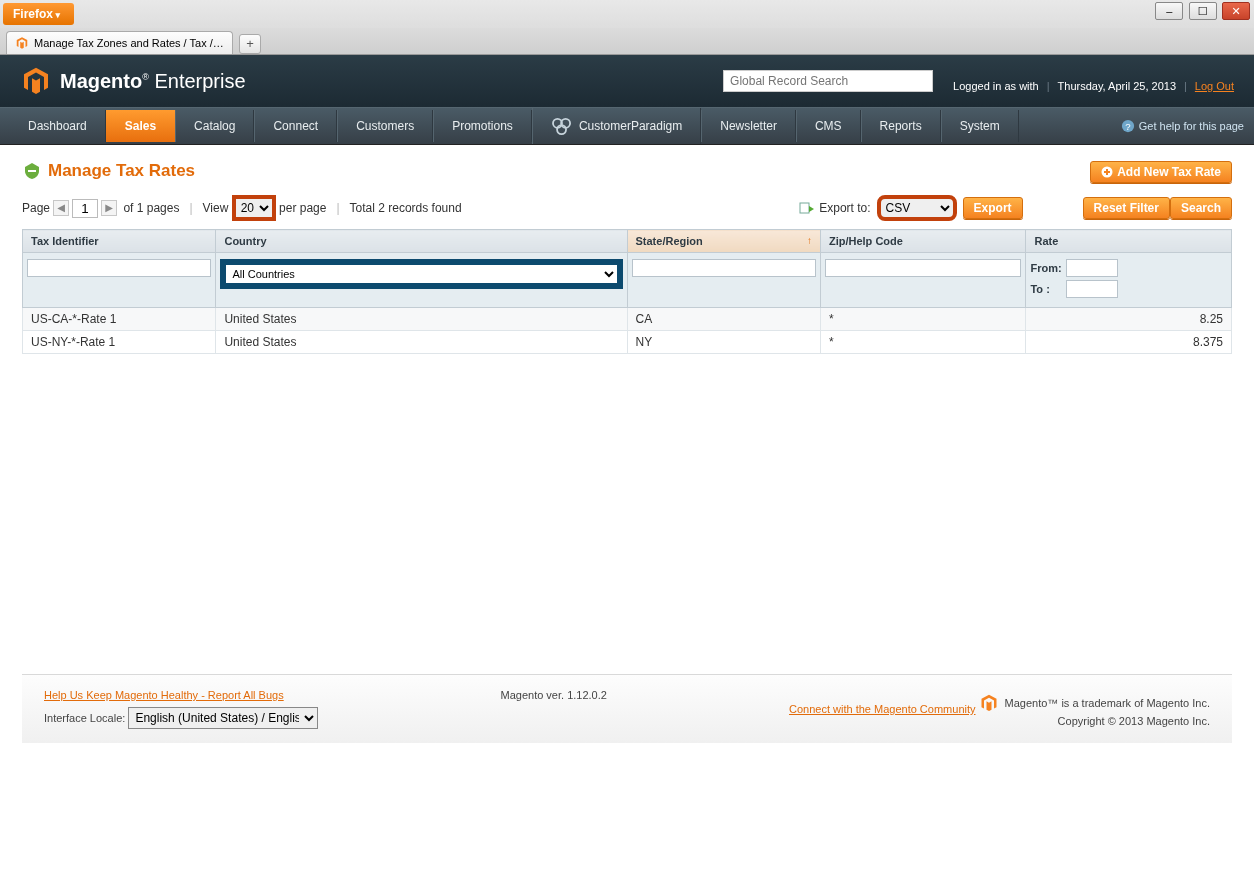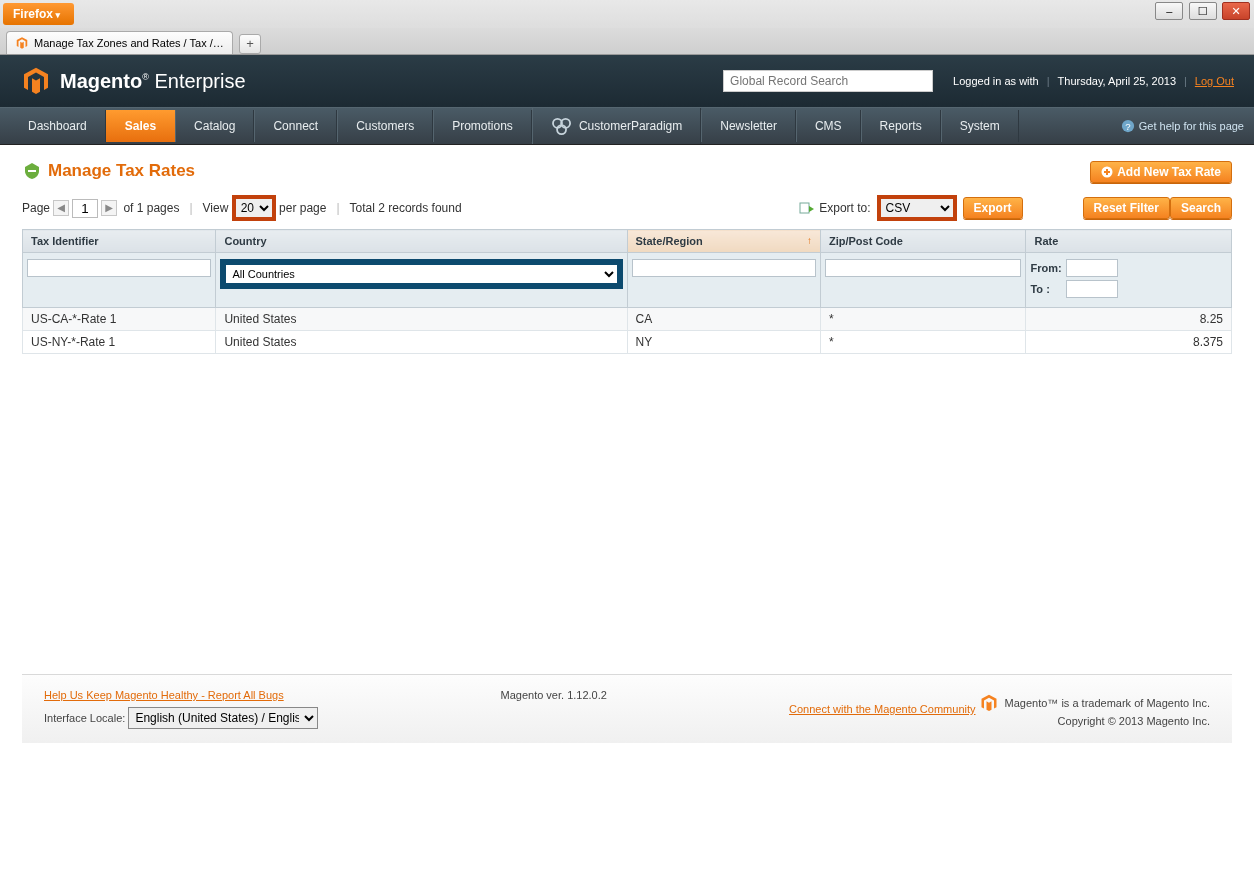--- a/index.html
+++ b/index.html
@@ -17,21 +17,21 @@
 .browser-tab .favicon { width:14px; height:14px; margin-right:5px; }
 .browser-tab .tab-title { white-space:nowrap; overflow:hidden; text-overflow:ellipsis; max-width:190px; }
 .new-tab { display:inline-block; margin-left:6px; width:22px; height:20px; border:1px solid #aaa; border-radius:3px; background:linear-gradient(#fdfdfd,#e5e5e5); text-align:center; line-height:18px; font-size:13px; color:#555; cursor:pointer; }
 
 
 .mag-header { background: linear-gradient(#2b3c46,#1c2a33); color:#fff; padding:10px 20px; display:flex; align-items:center; }
 .mag-logo { display:flex; align-items:center; }
 .mag-logo svg { width:32px; height:32px; }
 .mag-logo-text { font-size:20px; margin-left:8px; }
 .mag-logo-text .ent { font-weight:300; }
-.mag-header-right { margin-left:auto; display:flex; align-items:center; font-size:11px; }
+.mag-header-right { margin-left:auto; display:flex; align-items:flex-end; font-size:11px; }
 .mag-search { width:210px; padding:3px 6px; font-size:12px; border:1px solid #ccc; margin-right:20px; }
 .mag-header-right .sep { color:#6a7a85; margin:0 8px; }
 .mag-header-right a { color:#f58220; text-decoration:underline; }
 
 
 .mag-nav { background: linear-gradient(#4a5b66,#363f47); display:flex; align-items:center; padding:0 10px; border-top:1px solid #556670; border-bottom:1px solid #222; }
 .mag-nav .nav-item { color:#e8edef; padding:9px 18px; font-size:12px; cursor:pointer; border-right:1px solid #2e3840; border-left:1px solid #55656f; }
 .mag-nav .nav-item:first-child { border-left:none; }
 .mag-nav .nav-item.active { background:linear-gradient(#ff9b2f,#e86f0e); color:#fff; font-weight:bold; border-color:transparent; }
 .mag-nav .nav-item.cp { display:flex; align-items:center; }
@@ -49,21 +49,21 @@
 .btn-add { margin-left:auto; }
 
 
 .grid-controls { display:flex; align-items:center; font-size:12px; color:#333; margin-bottom:8px; }
 .grid-controls .pager-arrow { display:inline-block; width:16px; height:16px; border:1px solid #c7c7c7; background:#f4f4f4; text-align:center; line-height:14px; font-size:10px; color:#888; margin:0 3px; cursor:pointer; }
 .grid-controls input.page-num { width:26px; text-align:center; border:1px solid #bbb; padding:1px; }
 .grid-controls select { border:4px solid #c2410c; padding:1px; font-size:12px; }
 .grid-controls .sep-bar { color:#bbb; margin:0 10px; }
 .grid-controls .export-group { margin-left:auto; display:flex; align-items:center; }
 .grid-controls .export-group svg { margin-right:4px; }
-.grid-controls .export-group select { width:80px; margin:0 6px; }
+.grid-controls .export-group select { width:80px; margin:0 6px;border-radius:8px; }
 .grid-controls .right-btns { margin-left:60px; display:flex; }
 
 
 table.grid { width:100%; border-collapse:collapse; border:1px solid #cdd6dc; }
 .grid th { background:linear-gradient(#e8edf0,#dbe2e7); border:1px solid #c2ccd3; padding:5px 8px; text-align:left; font-size:11px; color:#2f3b44; font-weight:bold; }
 .grid th.sorted { background:linear-gradient(#f8e8d8,#f0d9c0); }
 .grid th .sort-arrow { float:right; color:#e26b0a; font-size:10px; }
 .grid tr.filter td { background:#e5edf1; padding:6px 4px; border:1px solid #c2ccd3; vertical-align:top; }
 .grid tr.filter input[type=text] { width:100%; border:1px solid #b8c3cb; padding:2px 4px; font-size:11px; background:#fff; }
 .grid tr.filter select { width:100%; border:6px solid #0c4a6e; padding:2px; font-size:11px; background:#fff; }
@@ -206,21 +206,21 @@
         </button>
     </div>
   </div>
 
   <table class="grid">
     <thead>
       <tr>
         <th style="width:16%"><span>Tax Identifier</span></th>
         <th style="width:34%"><span>Country</span></th>
         <th style="width:16%" class="sorted"><span>State/Region</span><span class="sort-arrow">↑</span></th>
-        <th style="width:17%"><span>Zip/Post Code</span></th>
+        <th style="width:17%"><span>Zip/Help Code</span></th>
         <th style="width:17%"><span>Rate</span></th>
       </tr>
       <tr class="filter">
         <td><input type="text" style=""></td>
         <td><select><option>All Countries</option></select></td>
         <td><input type="text" style=""></td>
         <td><input type="text" style=""></td>
         <td>
           <div class="range-row">
               <span>From:</span>

